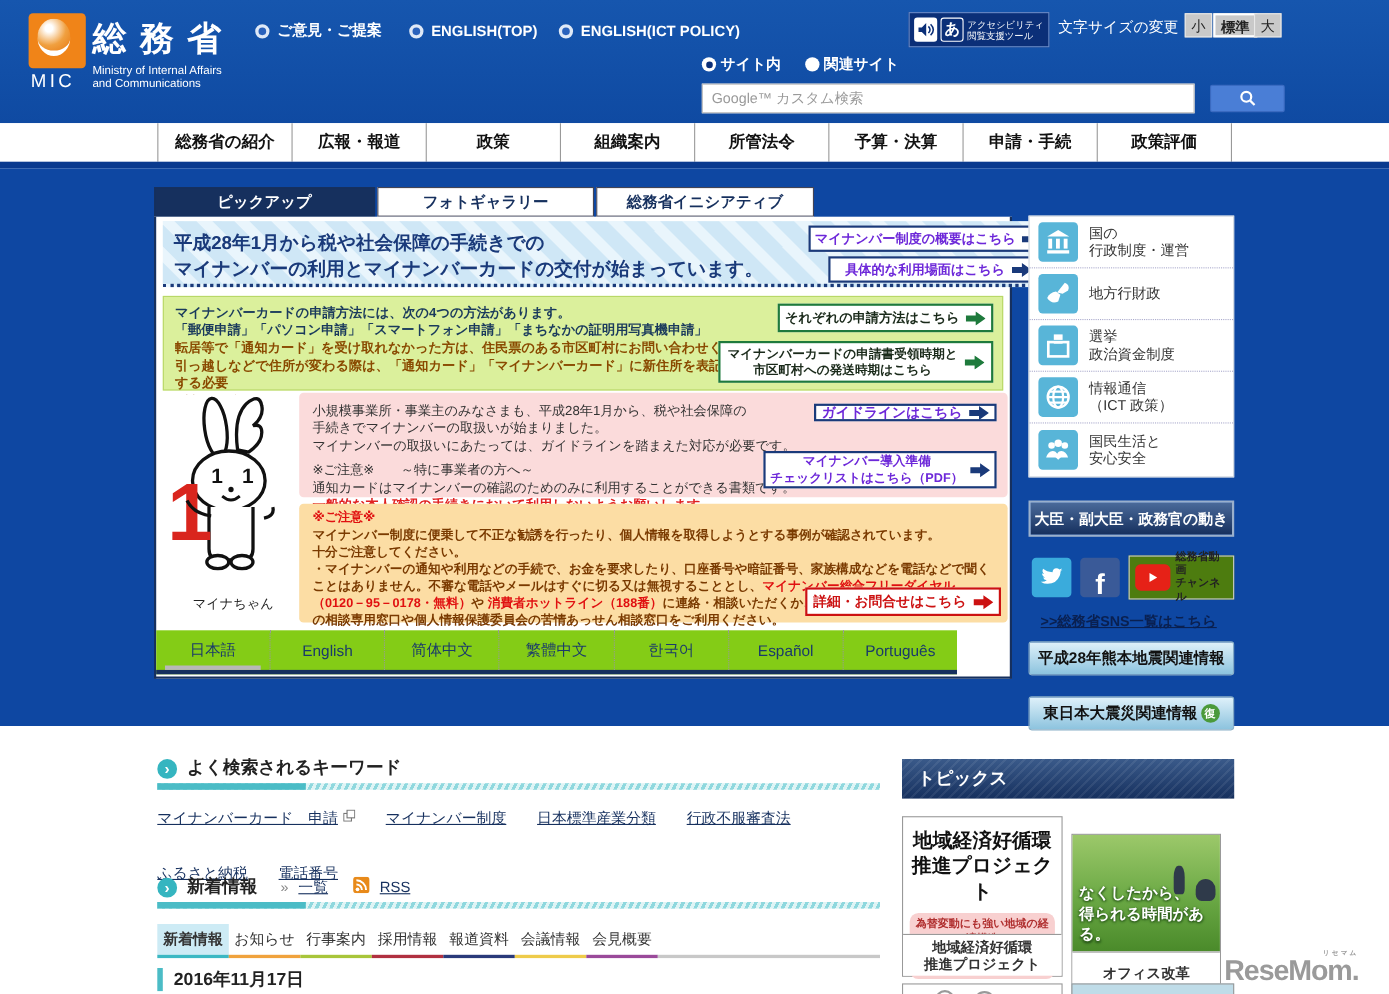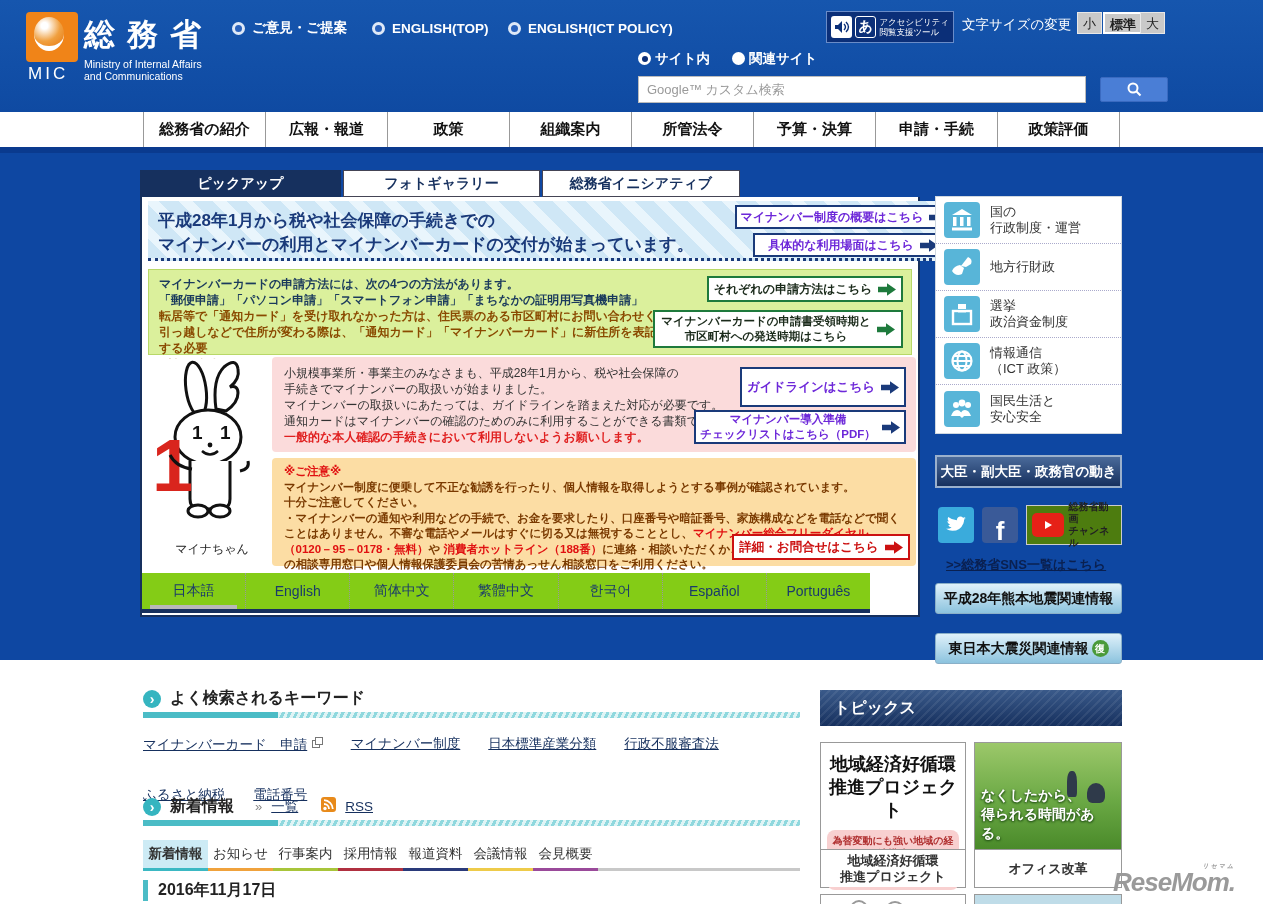--- a/index.html
+++ b/index.html
@@ -165,21 +165,21 @@
             background:#fff; display:flex; flex-direction:column; align-items:center;
             justify-content:center; font-size:13px; font-weight:bold; color:#333; line-height:16px; }
   .photo { position:absolute; inset:0 0 38px 0;
            background:linear-gradient(#9cc86a 0%,#6aa844 55%,#4a8a2a 100%); }
   .photo-txt { position:absolute; left:6px; bottom:6px; color:#fff; font-size:14px;
                font-weight:bold; line-height:19px;
                text-shadow:1px 1px 2px #2a5a1a, -1px 1px 2px #2a5a1a; }
   .fig { position:absolute; background:#2f3a4a; border-radius:40% 40% 20% 20%; }
   .cut-card { top:894px; height:40px; background:#fff; border:1px solid #999; }
   .watermark { left:1113px; top:862px; color:#9a9a9a; font-size:26px; font-weight:bold;
-               letter-spacing:-1px;font-style:italic; }
+               letter-spacing:-1px; }
   .watermark small { display:block; font-size:6px; text-align:right; letter-spacing:2px;
                margin-bottom:-4px; }
 </style>
 </head>
 <body>
 
 <div class="abs header">
   <div class="abs logo-box">
     <div class="abs logo-sphere"></div>
   </div>
@@ -309,23 +309,24 @@
       <path d="M44 110 q-16 -2 -22 -14" stroke="#111" stroke-width="3" fill="none"></path>
       <path d="M92 112 q10 -2 8 -10" stroke="#111" stroke-width="3" fill="none"></path>
     </svg>
     <div class="abs mascot-cap">マイナちゃん</div>
   </div>
 
   <div class="abs pinkbox">
     <div class="t">小規模事業所・事業主のみなさまも、平成28年1月から、税や社会保障の</div>
     <div class="t">手続きでマイナンバーの取扱いが始まりました。</div>
     <div class="t">マイナンバーの取扱いにあたっては、ガイドラインを踏まえた対応が必要です。</div>
+    <div class="t" style="margin-top:6px;">※ご注意※　　～特に事業者の方へ～</div>
     <div class="t">通知カードはマイナンバーの確認のためのみに利用することができる書類です。</div>
     <div class="t red">一般的な本人確認の手続きにおいて利用しないようお願いします。</div>
-    <div class="abs btn btn-navy" style="right:10px; top:10px; width:166px; height:40px; font-size:12.5px;">
+    <div class="abs btn btn-navy" style="right:10px; top:10px; width:166px; height:16px; font-size:12.5px;">
       <span>ガイドラインはこちら</span>
       <svg class="arrow" viewBox="0 0 20 14">
           <path d="M0 4h10V0l10 7-10 7v-4H0z" fill="#1a3a7a"></path>
         </svg>
     </div>
     <div class="abs btn btn-navy" style="right:10px; bottom:8px; width:212px; height:34px; font-size:11.5px;">
       <span>
           <div>マイナンバー導入準備</div>
           <div>チェックリストはこちら（PDF）</div>
         </span>
@@ -529,21 +530,21 @@
   <div class="tc1-pill">
     <div>為替変動にも強い地域の経済構造</div>
     <div>改革と地方からのGDPの押し上げ</div>
   </div>
   <div class="tc-cap">
     <div>地域経済好循環</div>
     <div>推進プロジェクト</div>
   </div>
 </div>
 
-<div class="abs topic-card" style="left:974px; width:148px;">
+<div class="abs topic-card" style="left:974px; width:136px;margin-top:16px;">
   <div class="photo">
     <div class="fig" style="left:92px; top:28px; width:10px; height:26px;"></div>
     <div class="fig" style="left:112px; top:40px; width:18px; height:20px; border-radius:50% 50% 30% 30%;"></div>
     <div class="photo-txt">
       <div>なくしたから、</div>
       <div>得られる時間がある。</div>
     </div>
   </div>
   <div class="tc-cap">
     <div>オフィス改革</div>

